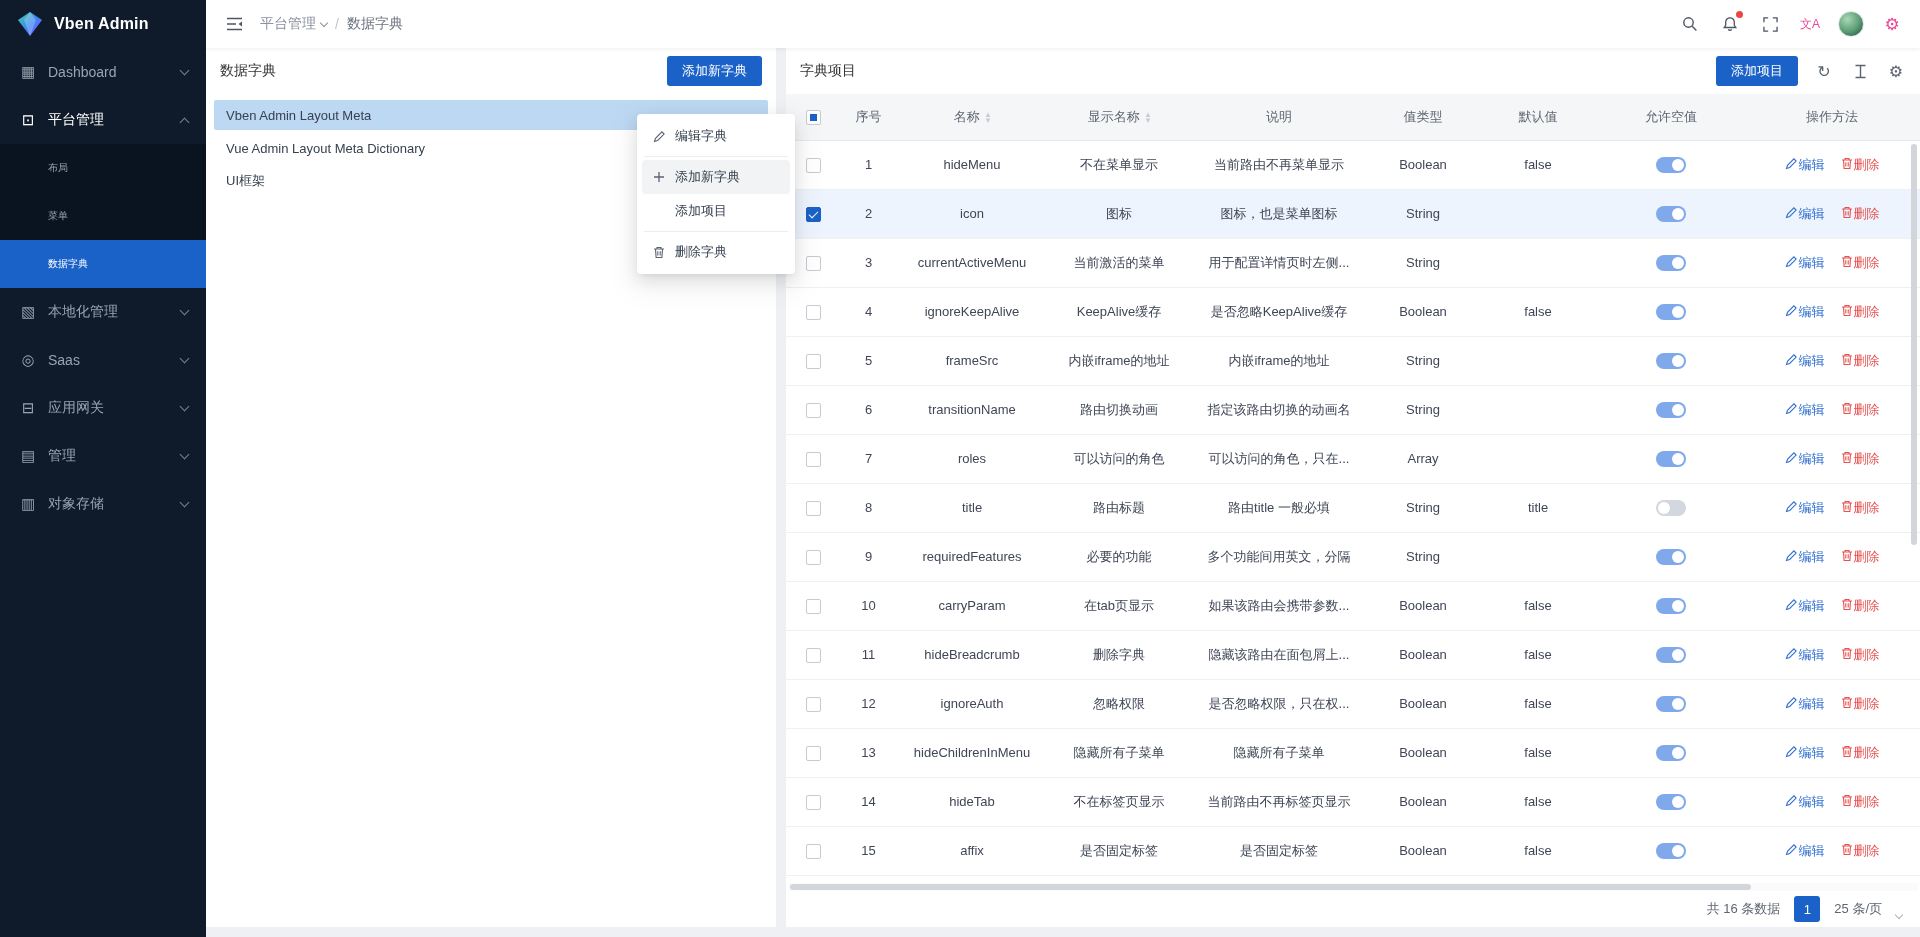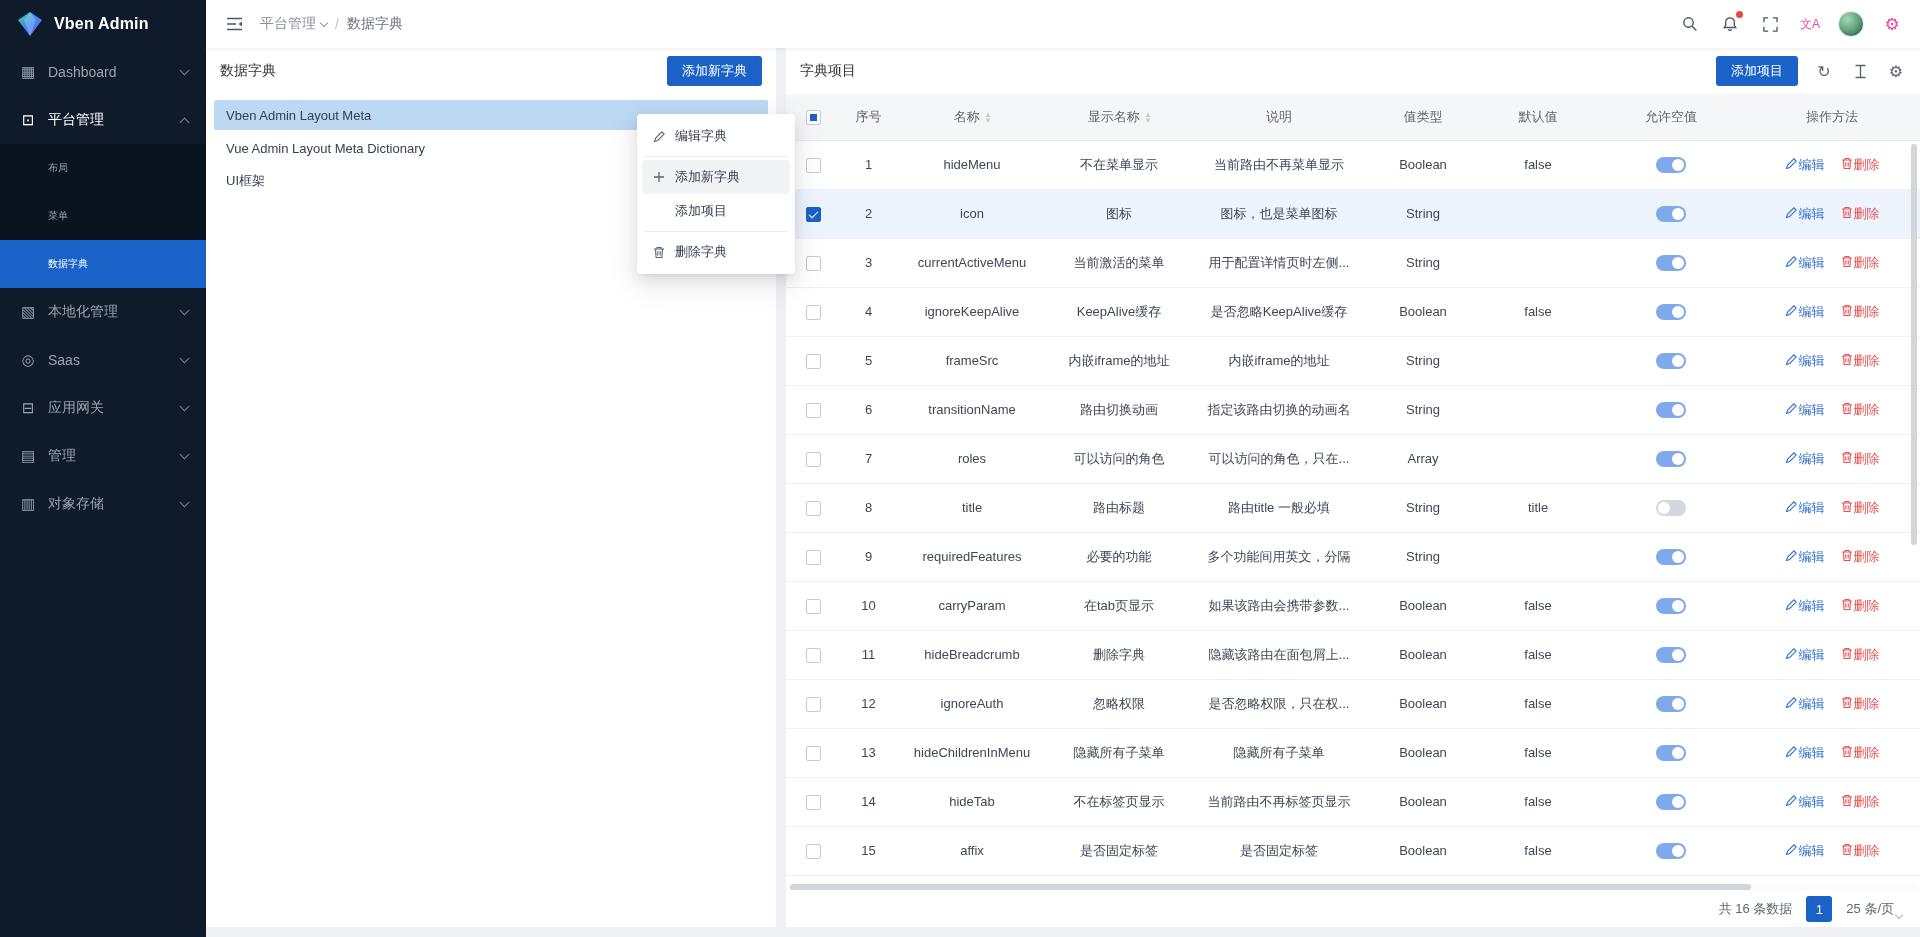--- a/index.html
+++ b/index.html
@@ -85,21 +85,21 @@
 
   
   .vbar { position:absolute; top:50px; right:2px; width:7px; bottom:10px; }
   .vbar .thumb { position:absolute; top:0; width:6px; height:55%; background:#d2d6db; border-radius:3px; }
   .hbar { height:8px; flex-shrink:0; margin:0 2px; background:#fbfbfc; position:relative; }
   .hbar .thumb { position:absolute; left:2px; top:1px; height:6px; width:85%; background:#d2d6db; border-radius:3px; }
 
   
   .pager { height:36px; flex-shrink:0; display:flex; align-items:center; justify-content:flex-end; gap:14px; padding:0 18px; color:#5f6672; }
   .page-btn { width:26px; height:26px; background:#1b62c8; color:#fff; display:flex; align-items:center; justify-content:center; border-radius:3px; cursor:pointer; }
-  .size-select { display:flex; align-items:flex-end; gap:2px; cursor:pointer; }
+  .size-select { display:flex; align-items:flex-end; gap:14px; cursor:pointer; }
   .size-caret { width:6px; height:6px; border-right:1.2px solid #aab0ba; border-bottom:1.2px solid #aab0ba; transform:rotate(45deg); margin-top:-3px; }
 
   
   .context-menu { position:absolute; left:637px; top:114px; width:158px; background:#fff; border-radius:4px;
     box-shadow:0 3px 6px -4px rgba(0,0,0,.12), 0 6px 16px rgba(0,0,0,.10), 0 9px 28px 8px rgba(0,0,0,.05);
     padding:5px; z-index:60; }
   .cm-item { height:34px; display:flex; align-items:center; gap:9px; padding:0 10px; font-size:13px; color:#374151; border-radius:4px; cursor:pointer; }
   .cm-item.hover { background:#f2f3f5; }
   .cm-item .cm-ic { width:14px; display:inline-flex; align-items:center; justify-content:center; color:#5b6270; }
   .cm-sep { height:1px; background:#ececee; margin:3px 2px; }

